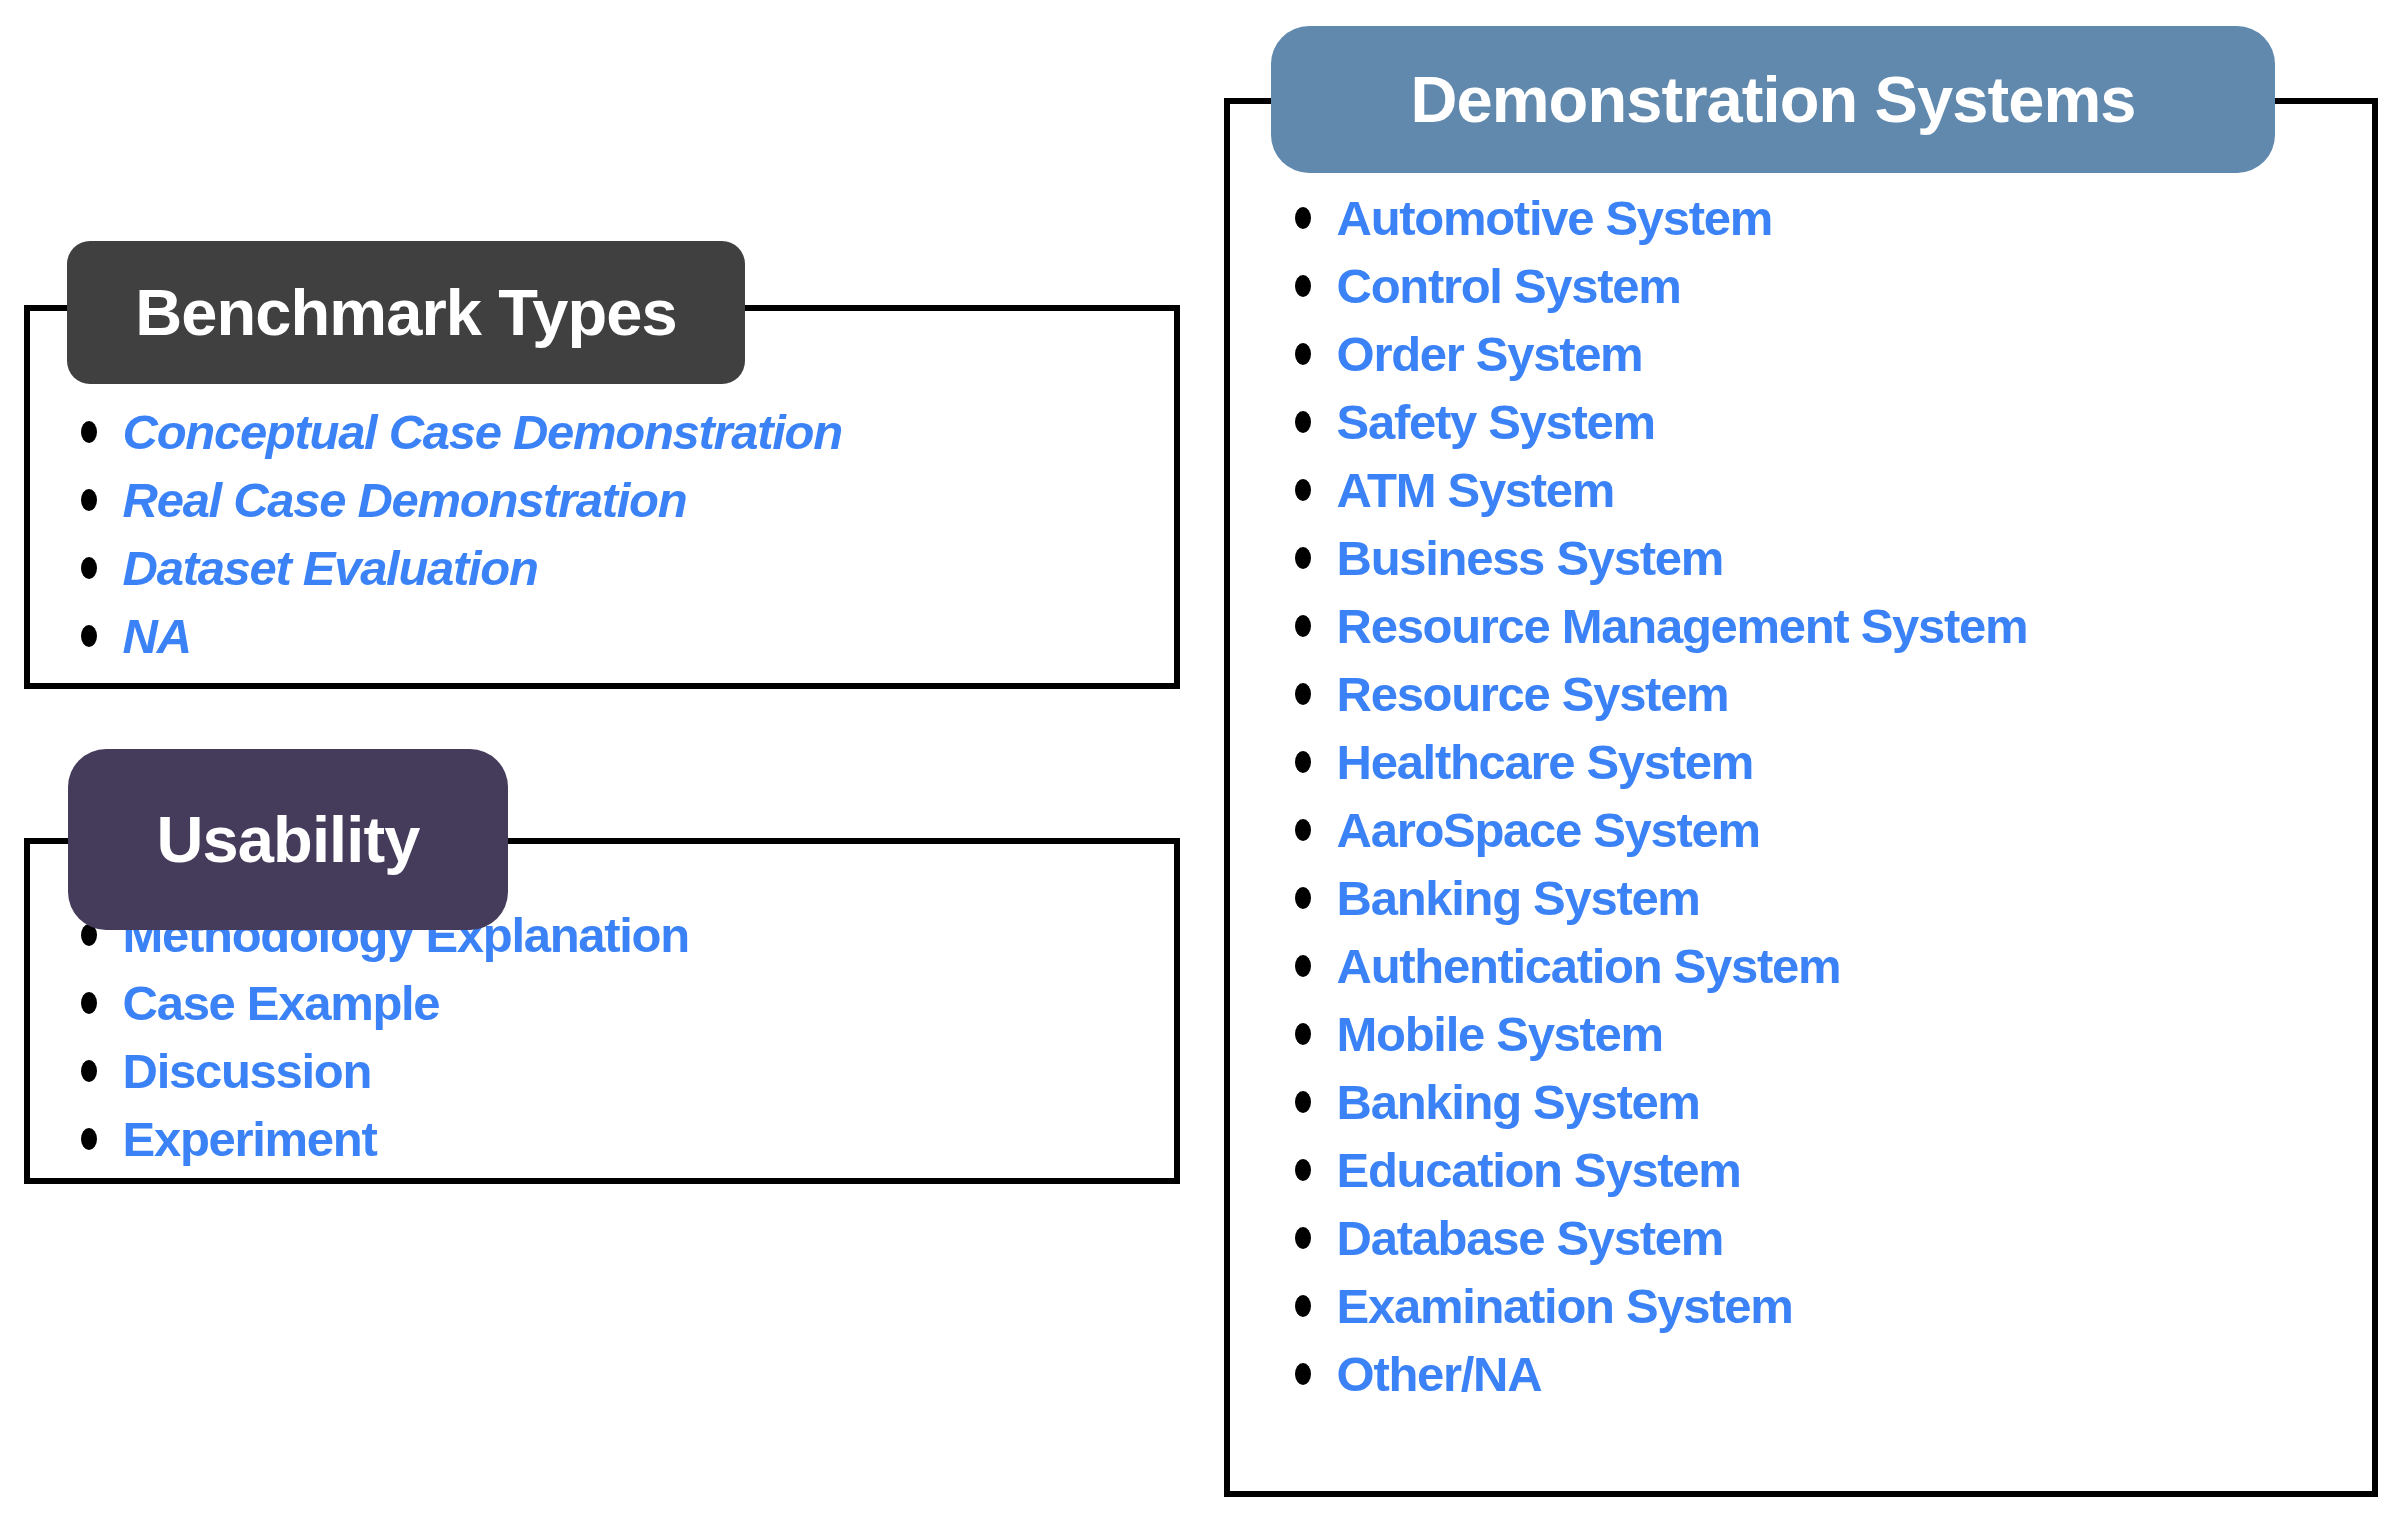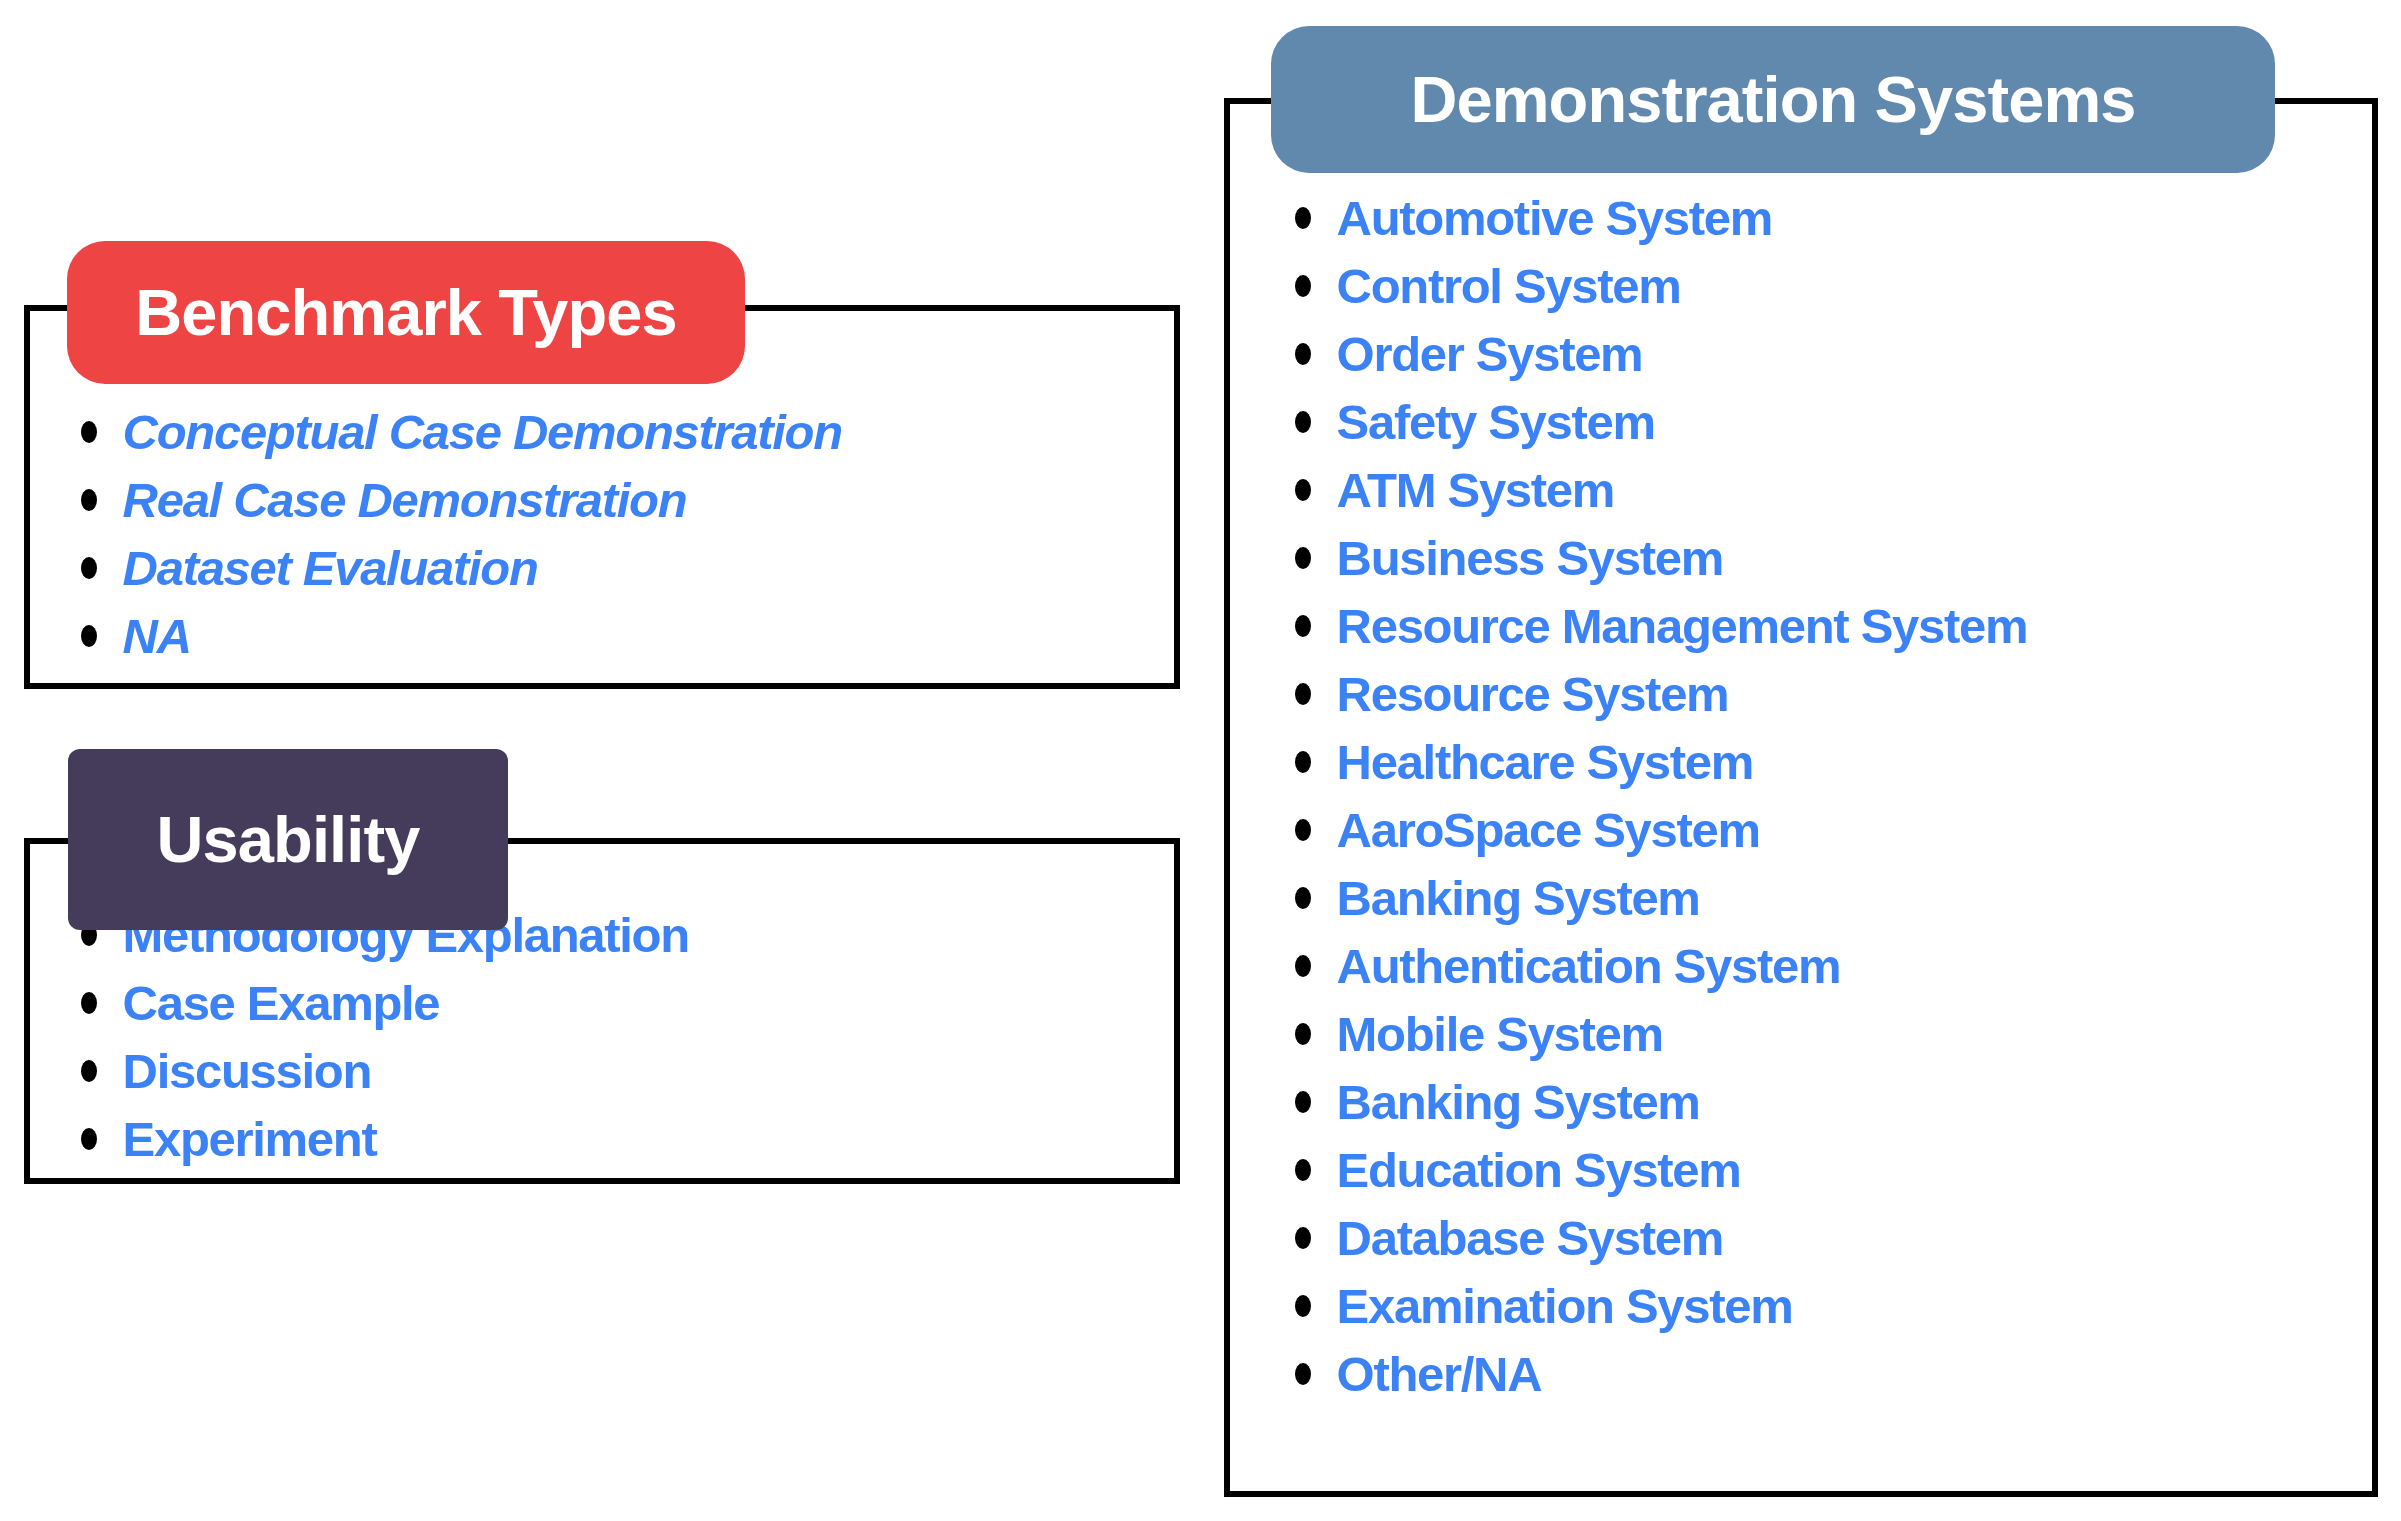--- a/index.html
+++ b/index.html
@@ -59,35 +59,35 @@
     border-radius: 50%;
     background: #000000;
     margin-right: 25.6px;
   }
   
   #bt-rect  { left: 24px;   top: 305px;  width: 1144px; height: 372px; }
   #bt-pill  { left: 67px;   top: 241px;  width: 678px;  height: 143px; }
   #bt-list  { left: 81px;   top: 398px; font-style: italic; }
   
   #us-rect  { left: 24px;   top: 838px;  width: 1144px; height: 334px; }
-  #us-pill  { left: 68px;   top: 749px;  width: 440px;  height: 181px; border-radius: 12px; }
+  #us-pill  { left: 68px;   top: 749px;  width: 440px;  height: 181px; }
   #us-list  { left: 81px;   top: 901px; }
   
   #ds-rect  { left: 1224px; top: 98px;  width: 1142px; height: 1387px; }
   #ds-pill  { left: 1271px; top: 25.6px;   width: 1004px; height: 147px; }
   #ds-list  { left: 1295px; top: 184px; }
 </style>
 </head>
 <body>
 
 <div id="canvas">
 
   <section>
     <div class="panel-rect" id="bt-rect"></div>
-    <div class="pill" id="bt-pill" style="background-color: #ef4444;">
+    <div class="pill" id="bt-pill" style="background-color: #404040; border-radius: 23px;">
       <span>Benchmark Types</span>
     </div>
     <ul class="list" id="bt-list">
         <li>Conceptual Case Demonstration</li>
         <li>Real Case Demonstration</li>
         <li>Dataset Evaluation</li>
         <li>NA</li>
       </ul>
   </section>
 

